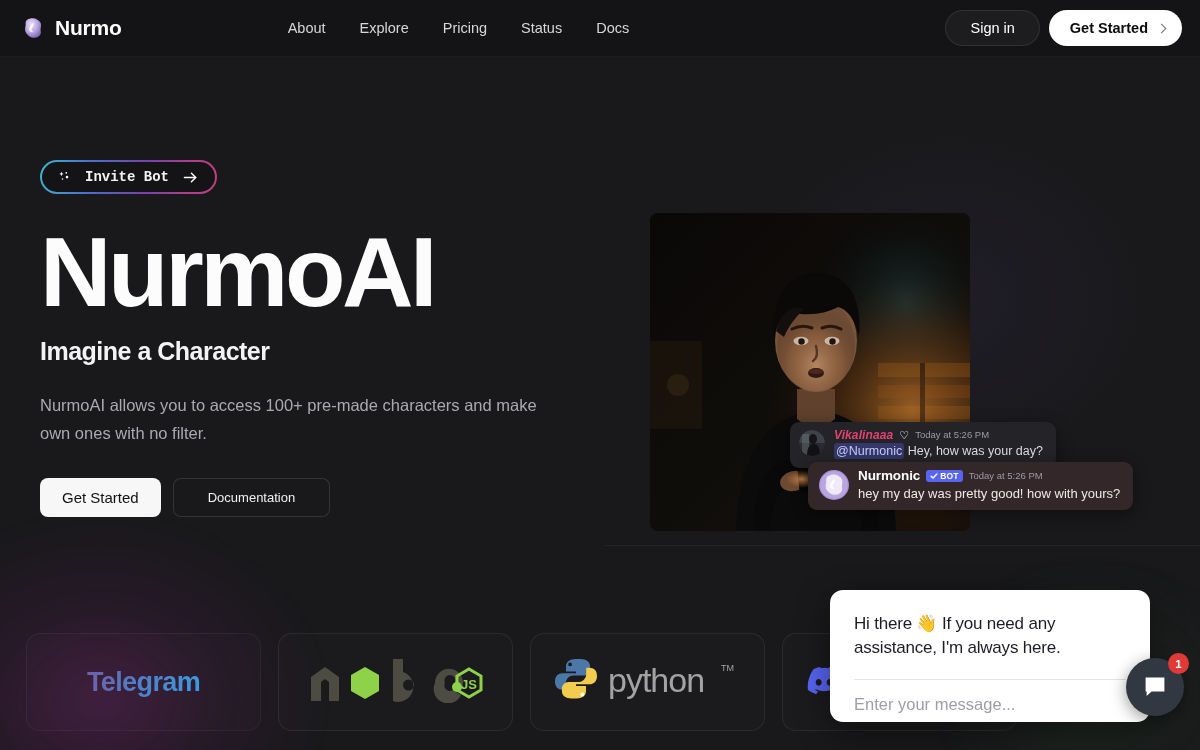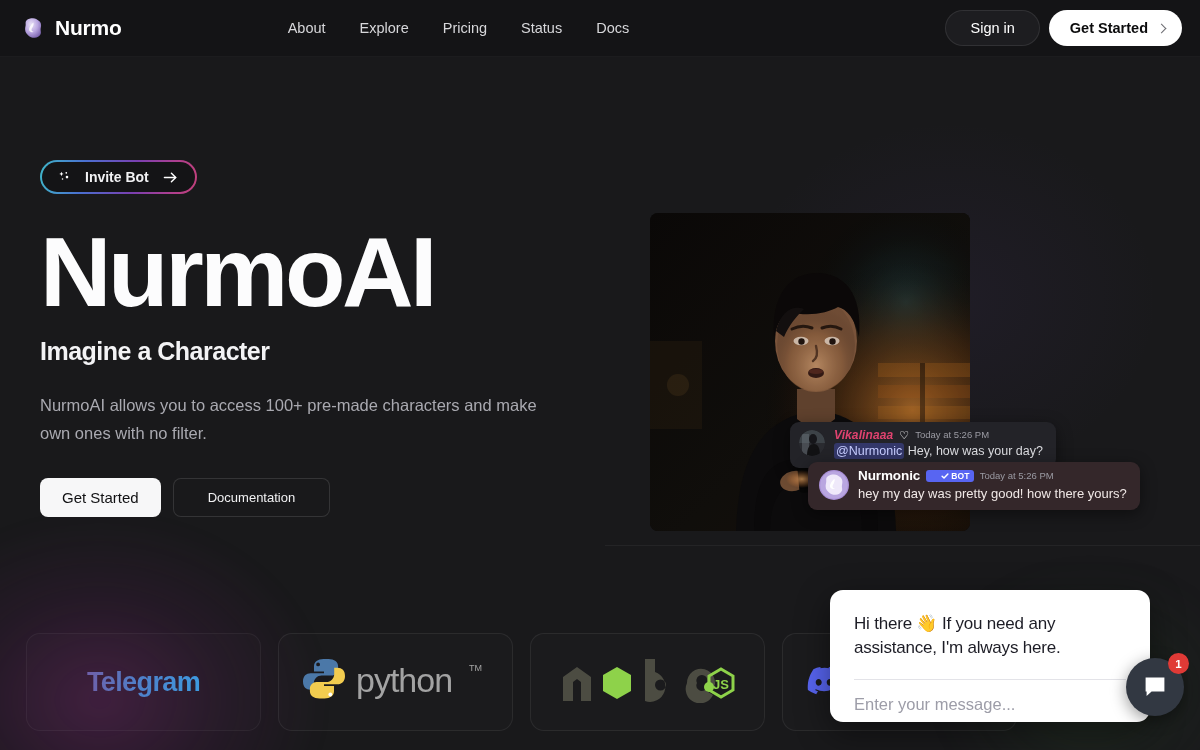--- a/index.html
+++ b/index.html
@@ -156,20 +156,21 @@
     cursor: pointer;
   }
   .invite-inner {
     display: flex;
     align-items: center;
     gap: 14px;
     height: 100%;
     padding: 0 17px 0 15px;
     border-radius: 999px;
     background: #141416;
+    font-family: Liberation Mono, monospace;
   }
   .sparkle-icon { width: 14px; height: 14px; display:block; }
   .invite-label {
     font-size: 14px;
     font-weight: 600;
     color: #f2f2f4;
     white-space: nowrap;
   }
   .arrow-icon { width: 15px; height: 13px; display:block; }
 
@@ -308,21 +309,21 @@
   }
   .bot-badge {
     display: inline-flex;
     align-items: center;
     gap: 2px;
     background: #5865f2;
     color: #ffffff;
     font-size: 8.5px;
     font-weight: 700;
     border-radius: 3px;
-    padding: 2px 4px 2px 15px;
+    padding: 2px 4px 2px 4px;
     line-height: 1;
     letter-spacing: 0.2px;
   }
   .check { width: 8px; height: 8px; display:block; }
   .timestamp {
     font-size: 9.5px;
     color: #9b9ba3;
   }
   .msg-text {
     font-size: 12.5px;
@@ -660,46 +661,32 @@
           <span class="bot-badge">
             <span>
               <svg class="check" viewBox="0 0 10 10" fill="none" stroke="#ffffff" stroke-width="1.8" stroke-linecap="round" stroke-linejoin="round">
                 <path d="M1.4 5.2 L3.8 7.6 L8.6 2.4"></path>
               </svg>
             </span>
             <span>BOT</span>
           </span>
           <span class="timestamp">Today at 5:26 PM</span>
         </div>
-        <div class="msg-text msg-text-bot">hey my day was pretty good! how there yours?</div>
+        <div class="msg-text msg-text-bot">hey my day was pretty good! how with yours?</div>
       </div>
     </div>
   </div>
 </section>
 
 <div class="divider"></div>
 
 <div class="logo-strip">
 
   <div class="logo-card first">
     <span class="tg-text">Telegram</span>
-  </div>
-
-  <div class="logo-card">
-    <span>
-      <svg width="190" height="50" viewBox="0 0 190 50">
-        <g transform="translate(2,4)">
-          <path fill="#4b78a8" d="M20.5 0C14.8 0 11 3 11 7.2v5.4h10v1.6H7.6C3.2 14.2 0 17 0 22.5S3 30.7 7.6 30.7h3.2v-6.4c0-4.3 3.5-7.8 7.9-7.8h9.8c3.6 0 6.6-3 6.6-6.6V7.2C35.1 3 31.3 0 25.6 0zm-5.4 3.5a1.9 1.9 0 1 1 0 3.8 1.9 1.9 0 0 1 0-3.8z"></path>
-          <path fill="#f2cc4f" d="M21.5 42.5c5.7 0 9.5-3 9.5-7.2v-5.4H21v-1.6h13.4c4.4 0 7.6-2.8 7.6-8.3s-3-8.2-7.6-8.2h-3.2v6.4c0 4.3-3.5 7.8-7.9 7.8h-9.8c-3.6 0-6.6 3-6.6 6.6v2.7c0 4.2 3.8 7.2 9.5 7.2z" transform="translate(0,-3)"></path>
-          <circle cx="27.3" cy="35.5" r="1.9" fill="#fff"></circle>
-        </g>
-        <text x="55" y="37" font-family="Liberation Sans, sans-serif" font-size="34" font-weight="400" fill="#a3a3a3" letter-spacing="-1">python</text>
-        <text x="168" y="16" font-family="Liberation Sans, sans-serif" font-size="9" fill="#a3a3a3">TM</text>
-      </svg>
-    </span>
   </div>
 
   <div class="logo-card">
     <span>
       <svg width="178" height="46" viewBox="0 0 178 46">
         <g fill="#4c4c42">
           <path d="M4 44 V20 L18 10 L32 20 V44 H22 V25 L18 22 L14 25 V44 Z"></path>
           <path d="M96 44 V2 h10 v13 a14 14 0 1 1 -10 29 z m10 -16 a5.5 5.5 0 1 0 11 0 a5.5 5.5 0 1 0 -11 0 z" transform="translate(-10,0)"></path>
         </g>
         <path fill="#8ed24a" d="M58 10 L72 18 V34 L58 42 L44 34 V18 Z"></path>
@@ -708,20 +695,34 @@
         </g>
         <circle cx="150" cy="30" r="5" fill="#8ed24a"></circle>
         <path fill="none" stroke="#8ed24a" stroke-width="3" d="M163 12 L175 19 V33 L163 40 L151 33 V19 Z" transform="translate(-1,0)"></path>
         <text x="162" y="32" font-family="Liberation Sans, sans-serif" font-size="13" font-weight="700" fill="#8ed24a" text-anchor="middle">JS</text>
       </svg>
     </span>
   </div>
 
   <div class="logo-card">
     <span>
+      <svg width="190" height="50" viewBox="0 0 190 50">
+        <g transform="translate(2,4)">
+          <path fill="#4b78a8" d="M20.5 0C14.8 0 11 3 11 7.2v5.4h10v1.6H7.6C3.2 14.2 0 17 0 22.5S3 30.7 7.6 30.7h3.2v-6.4c0-4.3 3.5-7.8 7.9-7.8h9.8c3.6 0 6.6-3 6.6-6.6V7.2C35.1 3 31.3 0 25.6 0zm-5.4 3.5a1.9 1.9 0 1 1 0 3.8 1.9 1.9 0 0 1 0-3.8z"></path>
+          <path fill="#f2cc4f" d="M21.5 42.5c5.7 0 9.5-3 9.5-7.2v-5.4H21v-1.6h13.4c4.4 0 7.6-2.8 7.6-8.3s-3-8.2-7.6-8.2h-3.2v6.4c0 4.3-3.5 7.8-7.9 7.8h-9.8c-3.6 0-6.6 3-6.6 6.6v2.7c0 4.2 3.8 7.2 9.5 7.2z" transform="translate(0,-3)"></path>
+          <circle cx="27.3" cy="35.5" r="1.9" fill="#fff"></circle>
+        </g>
+        <text x="55" y="37" font-family="Liberation Sans, sans-serif" font-size="34" font-weight="400" fill="#a3a3a3" letter-spacing="-1">python</text>
+        <text x="168" y="16" font-family="Liberation Sans, sans-serif" font-size="9" fill="#a3a3a3">TM</text>
+      </svg>
+    </span>
+  </div>
+
+  <div class="logo-card">
+    <span>
       <svg width="190" height="40" viewBox="0 0 190 40">
         <path fill="#5865f2" d="M30.8 9.2A27 27 0 0 0 24 7.1l-.4.8a25 25 0 0 1 5.9 2.2 23 23 0 0 0-19.8 0A25 25 0 0 1 15.7 7.9L15.2 7.1a27 27 0 0 0-6.8 2.1C3.6 16.3 2.3 23.2 2.9 30a27 27 0 0 0 8.3 4.2l1.8-2.9a18 18 0 0 1-2.9-1.4l.7-.6a19 19 0 0 0 16.6 0l.7.6a18 18 0 0 1-2.9 1.4l1.8 2.9a27 27 0 0 0 8.3-4.2c.8-7.9-1.3-14.7-4.5-20.8zM13.7 25.7c-1.6 0-3-1.5-3-3.4s1.3-3.4 3-3.4 3 1.6 3 3.4-1.3 3.4-3 3.4zm11 0c-1.6 0-3-1.5-3-3.4s1.3-3.4 3-3.4 3 1.6 3 3.4-1.3 3.4-3 3.4z"></path>
         <text x="46" y="30" font-family="Liberation Sans, sans-serif" font-size="27" font-weight="700" fill="#5865f2" letter-spacing="-0.6">Discord</text>
       </svg>
     </span>
   </div>
 </div>
 
 <div class="chat-widget">
   <div class="chat-greeting">Hi there 👋 If you need any assistance, I'm always here.</div>

